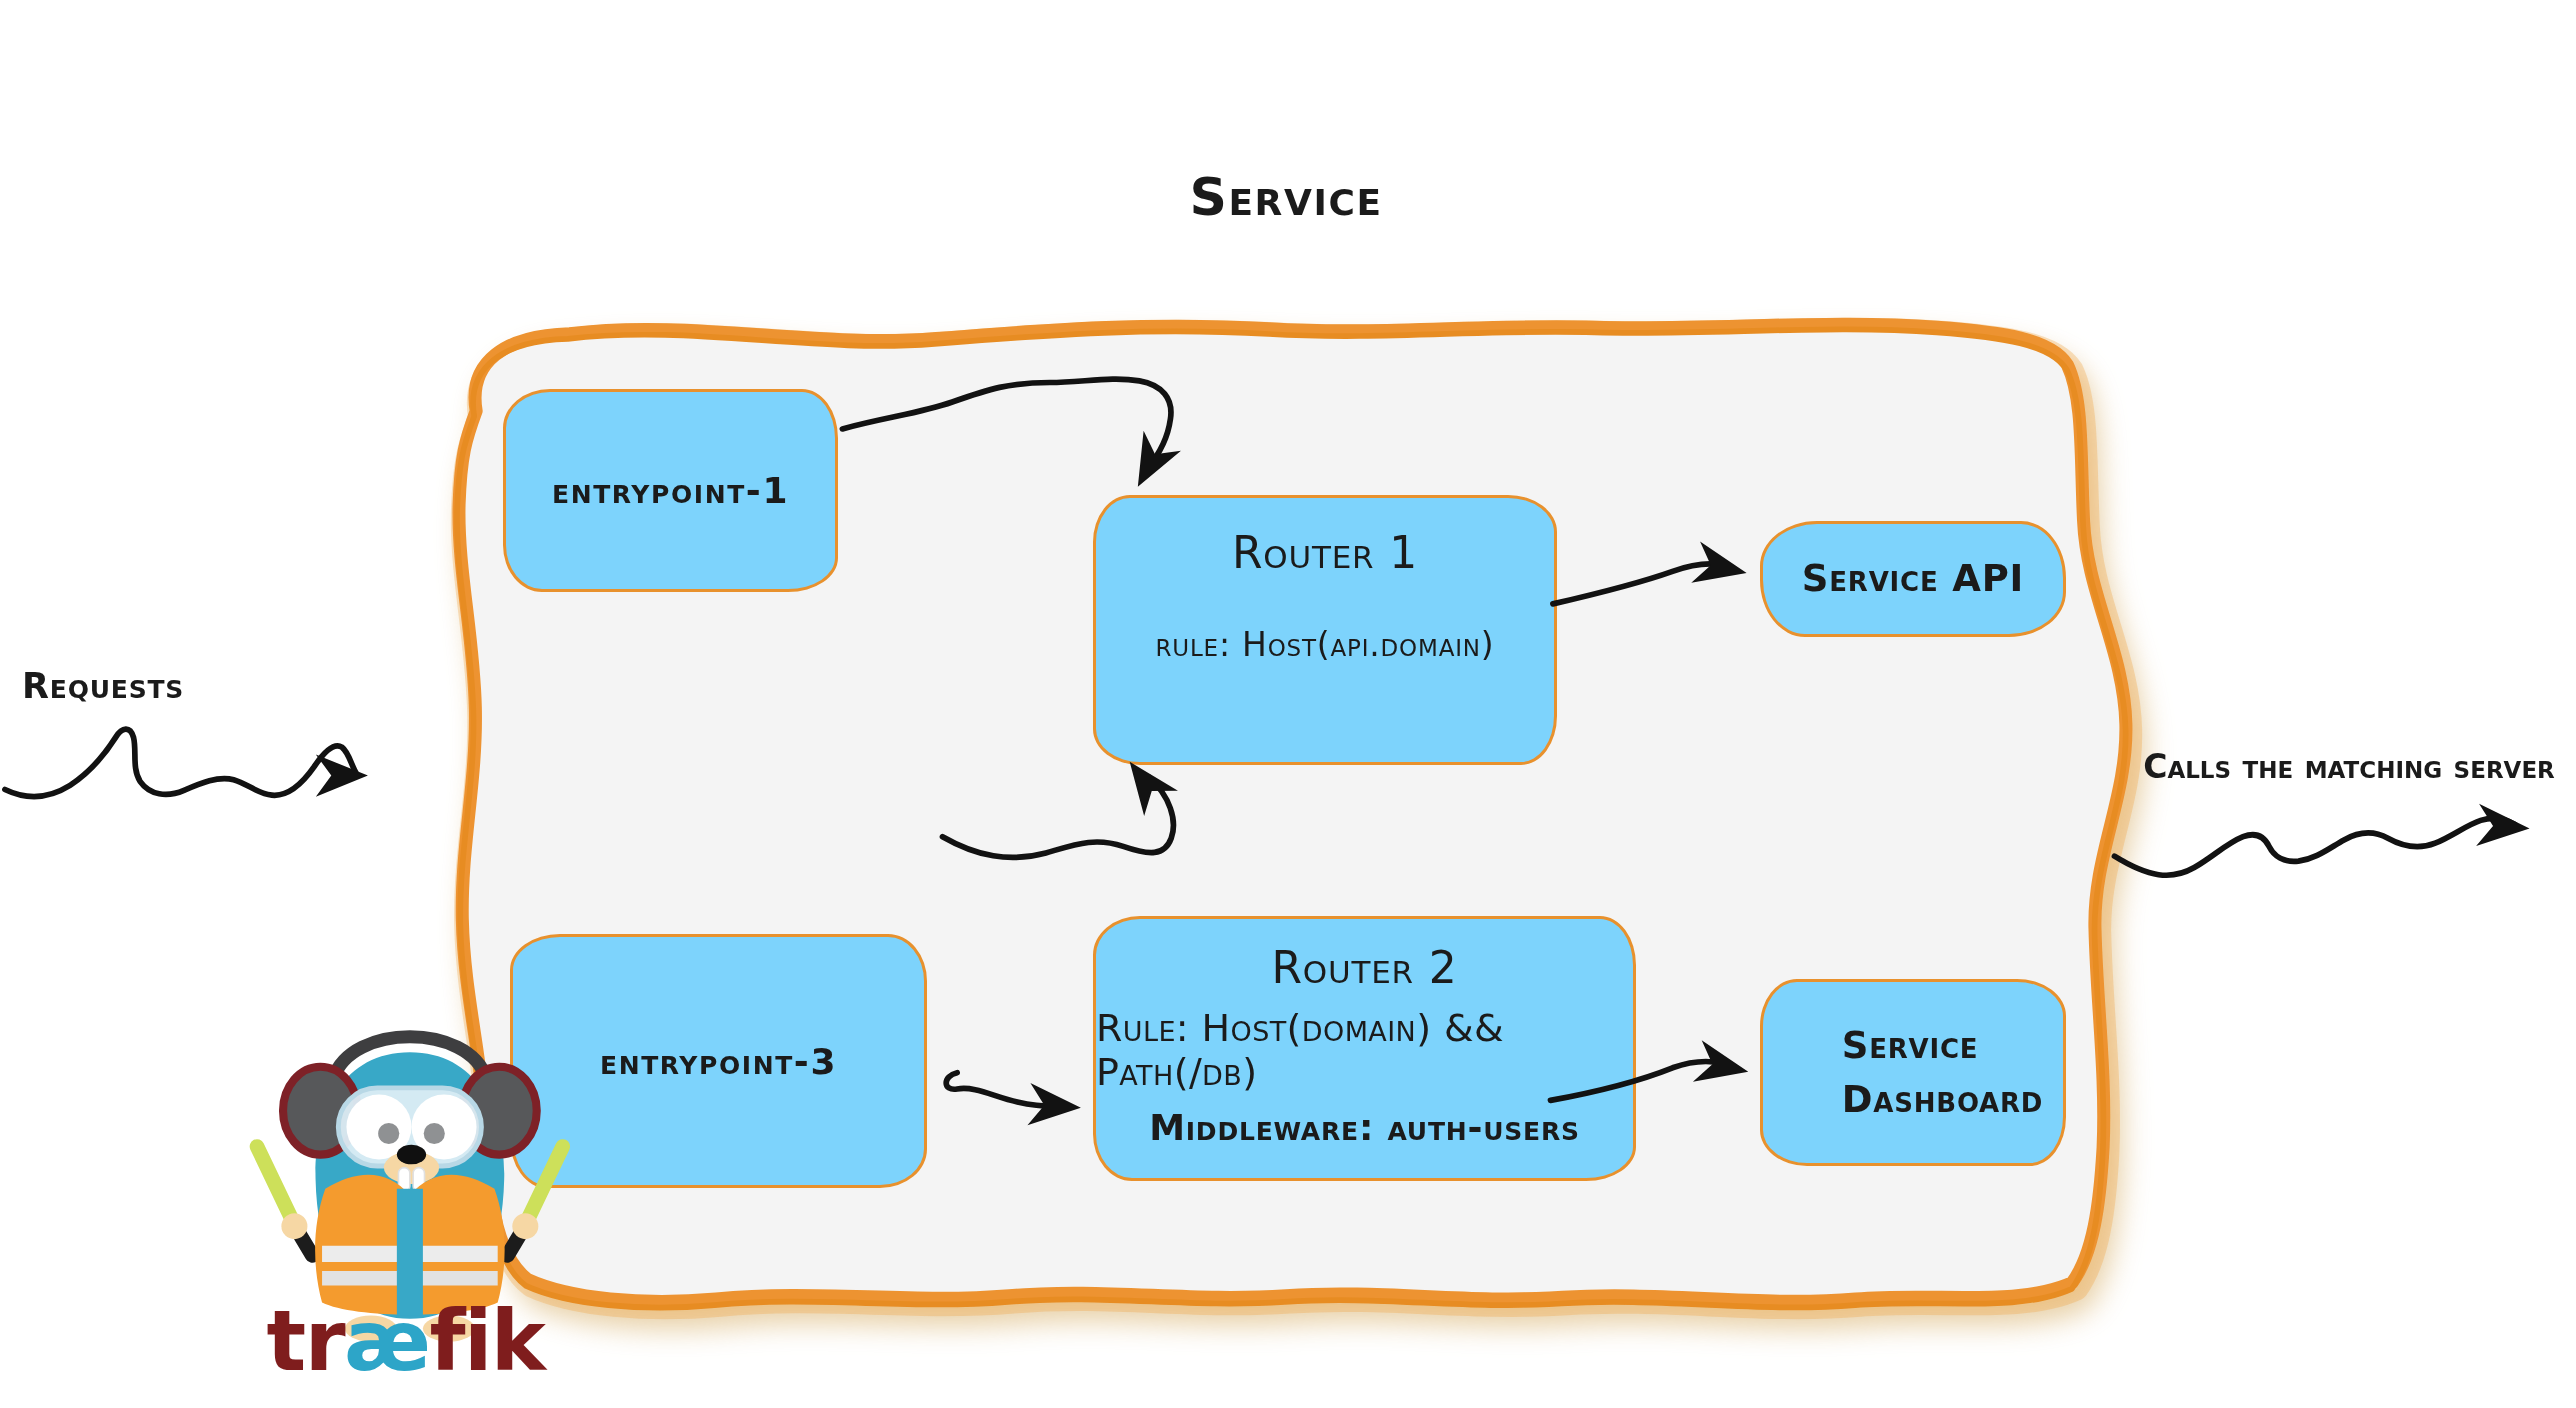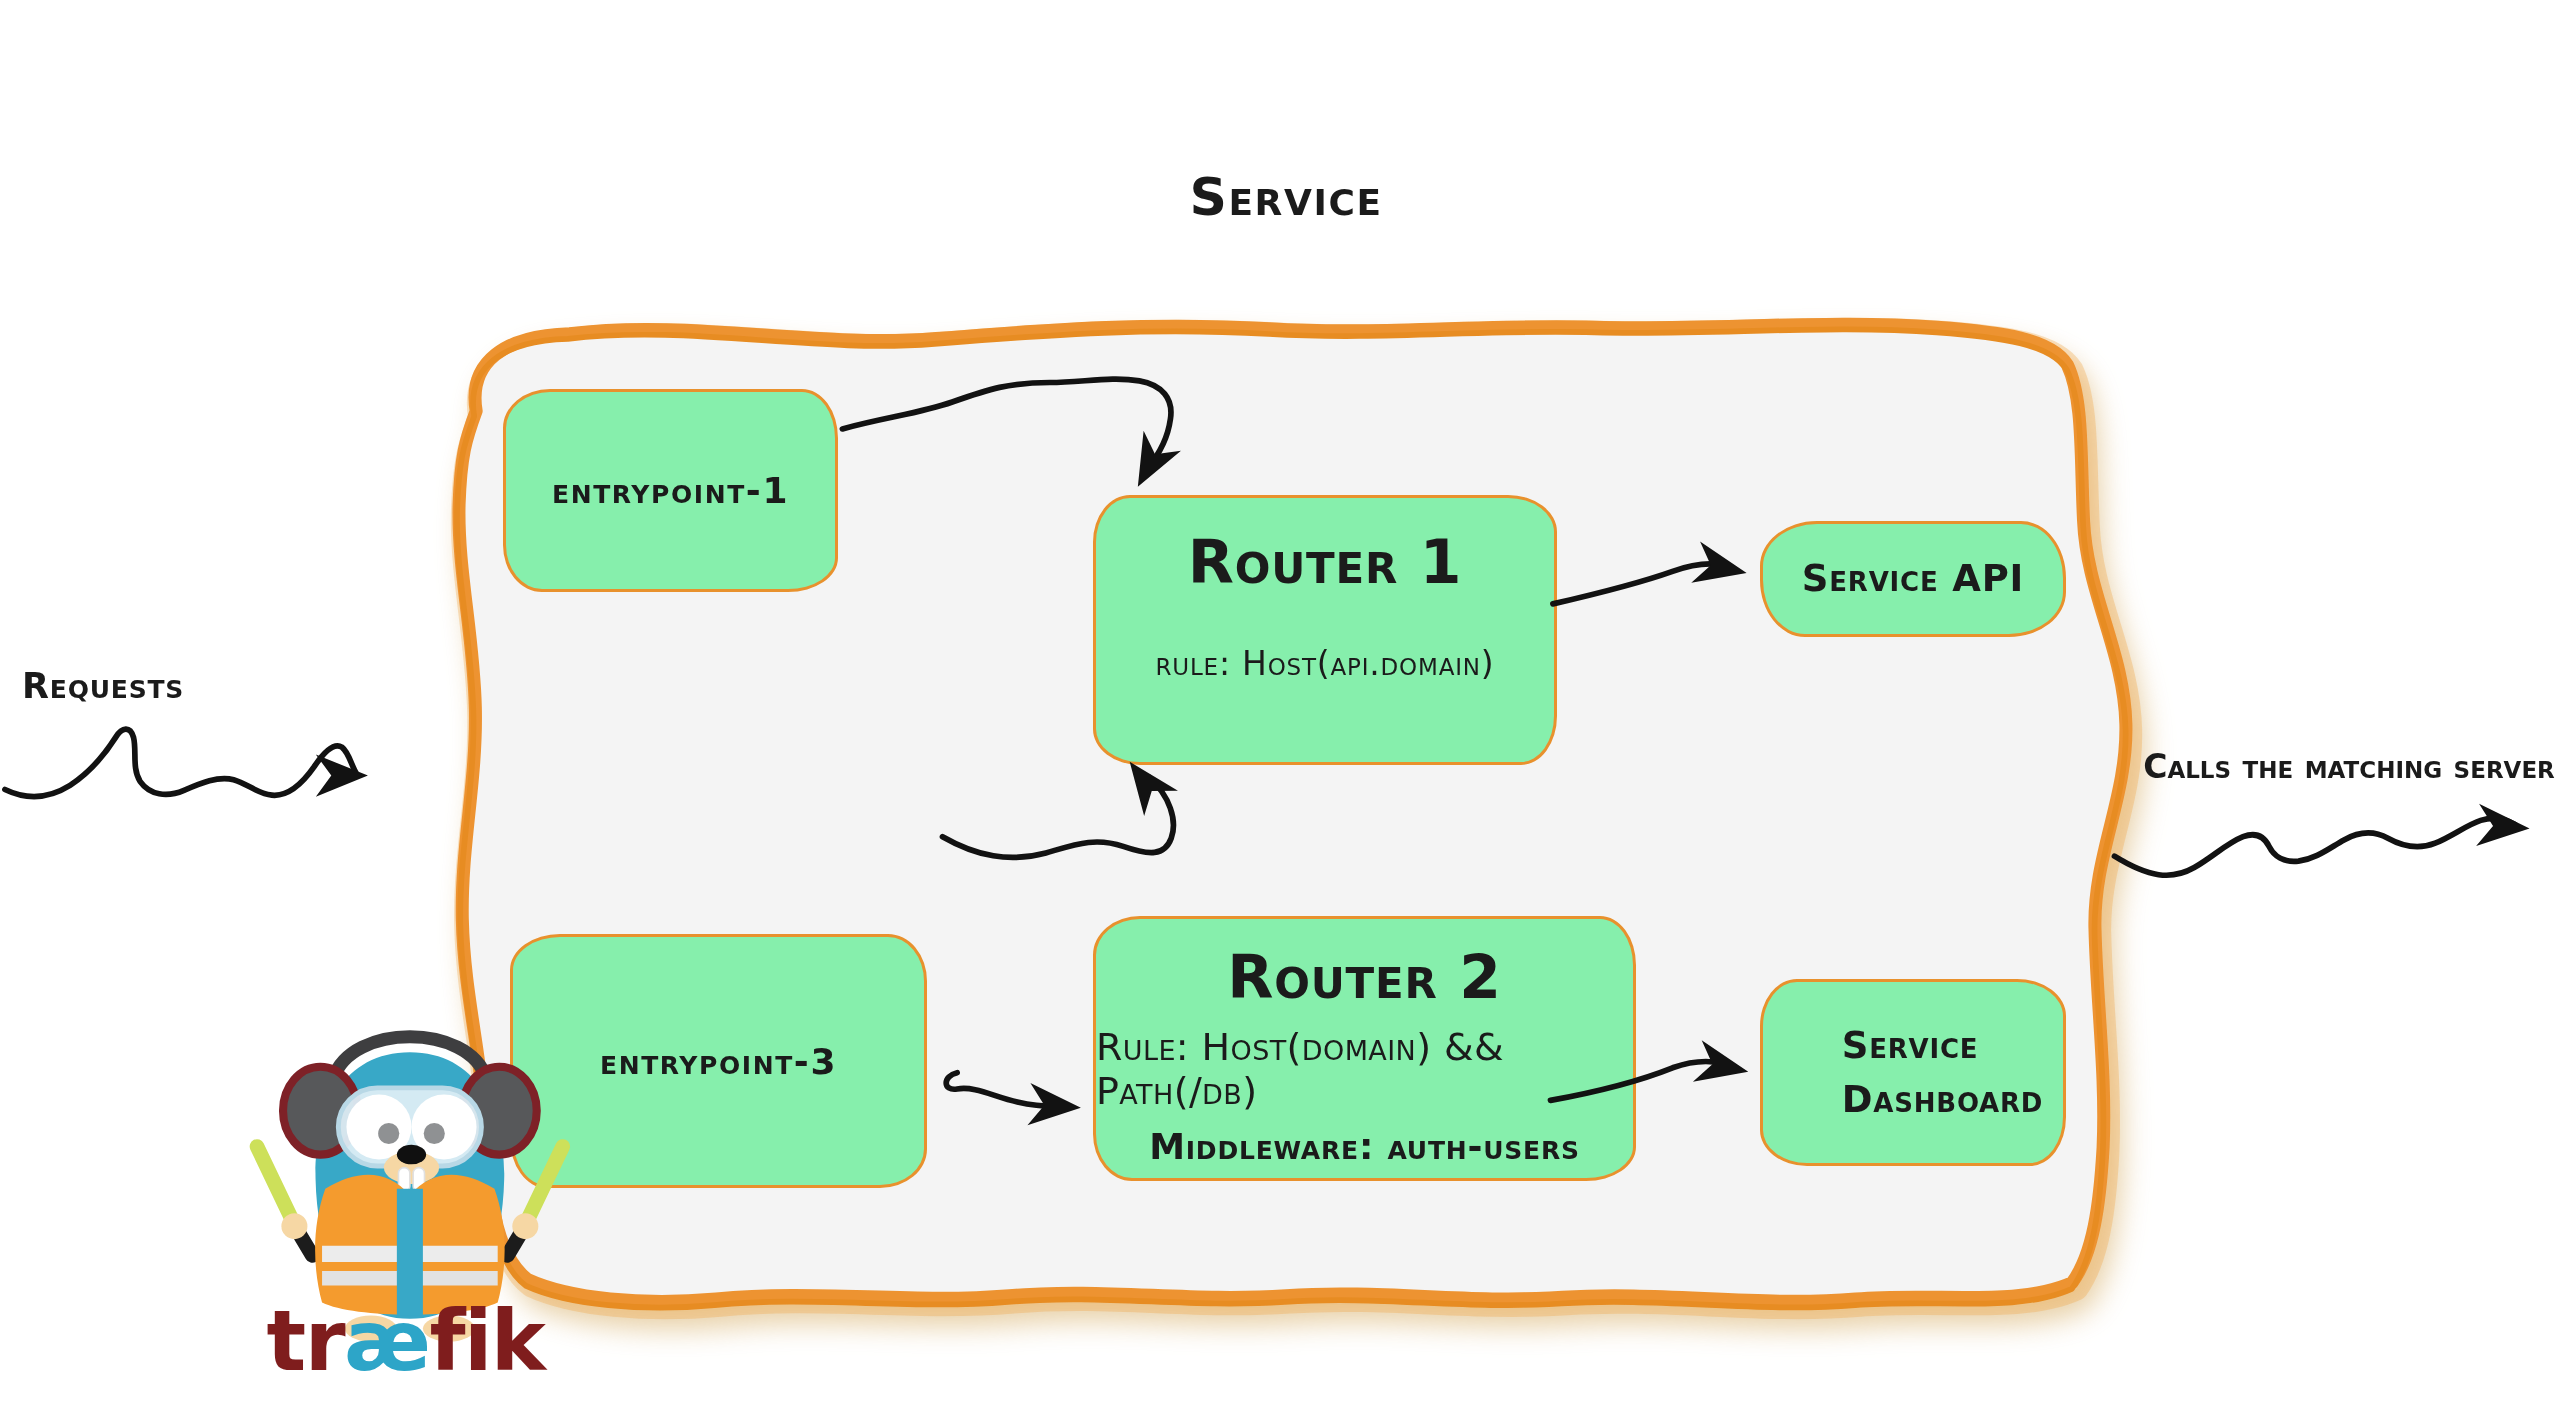--- a/index.html
+++ b/index.html
@@ -11,30 +11,30 @@
   .sc{font-variant:small-caps;}
   .abs{position:absolute;}
   
   #frame-layer{position:absolute;left:0;top:0;z-index:1;}
   #arrow-layer{position:absolute;left:0;top:0;z-index:3;pointer-events:none;}
   .node{z-index:2;}
   #mascot{z-index:4;}
   #wordmark{z-index:4;}
   
   .box{
-    position:absolute;background:#86efac;
+    position:absolute;background:#7dd3fc;
     border:3.3px solid #e8912d;
     display:flex;flex-direction:column;align-items:center;justify-content:center;
     box-sizing:border-box;
   }
   .r1{border-radius:47px 36px 50px 39px / 39px 49px 34px 47px;}
   .r2{border-radius:37px 49px 36px 47px / 47px 37px 49px 36px;}
   .r3{border-radius:50px 39px 47px 36px / 36px 47px 39px 50px;}
   .ep-label{font-size:36px;font-weight:600;letter-spacing:1.6px;font-variant:small-caps;}
-  .router-title{font-size:60px;font-weight:700;letter-spacing:0.8px;font-variant:small-caps;}
+  .router-title{font-size:44px;font-weight:400;letter-spacing:0.8px;font-variant:small-caps;}
   .router-rule{font-size:33px;font-weight:500;letter-spacing:0.8px;font-variant:small-caps;}
   .router-rule-sm{font-size:38px;font-weight:500;letter-spacing:0.4px;font-variant:small-caps;}
   .router-mw{font-size:36px;font-weight:600;letter-spacing:0.8px;font-variant:small-caps;}
   .svc-label{font-size:37px;font-weight:700;letter-spacing:0.8px;font-variant:small-caps;white-space:pre-line;line-height:1.45;}
   #title{left:1001px;top:167px;width:570px;text-align:center;font-size:52px;font-weight:600;letter-spacing:1.6px;}
   #requests-label{left:22px;top:666px;width:342px;font-size:35px;font-weight:600;letter-spacing:0.8px;}
   #calls-label{left:2119px;top:747px;width:460px;font-size:33px;font-weight:600;text-align:center;letter-spacing:0;}
   #wordmark{position:absolute;left:251px;top:1296px;width:309px;text-align:center;
     font-size:83px;font-weight:bold;letter-spacing:-1.6px;line-height:1.1;}
   .wm-dark{color:#7f1d1d;} .wm-teal{color:#2da5c8;}

